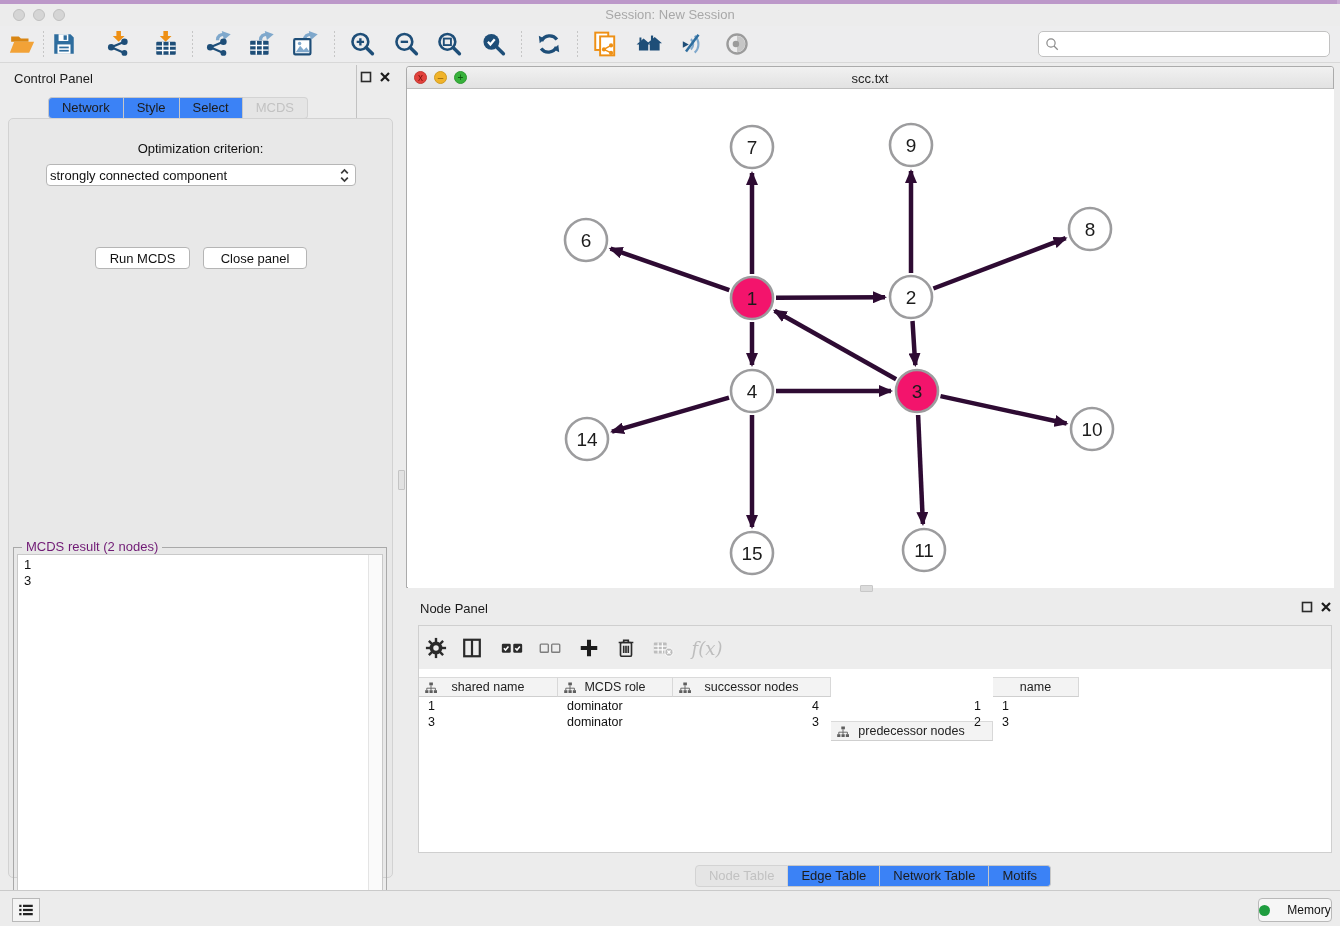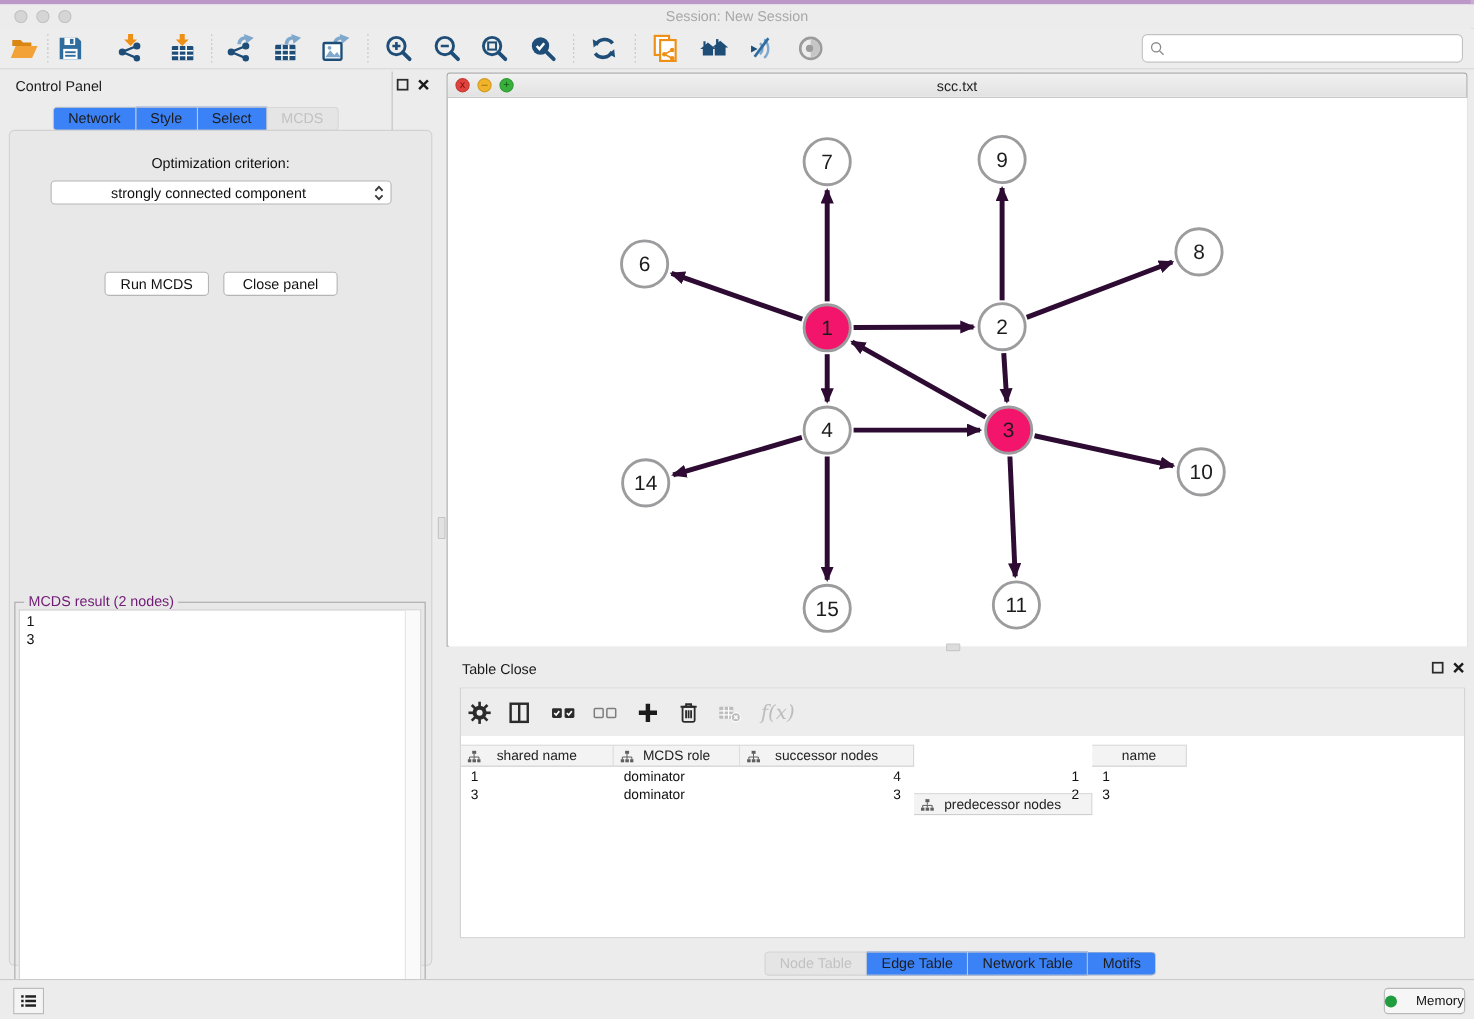--- a/index.html
+++ b/index.html
@@ -32,21 +32,21 @@
 
   .cp-tabs { position:absolute; left:0; top:32px; width:100%; display:flex; justify-content:center; }
   .seg-tab { height:22px; line-height:20px; padding:0 13px; font-size:13px; color:#1C1C1C; background:#3b82f6; border:1px solid #C7C7C7; border-left:none; text-align:center; }
   .seg-tab:first-child { border-left:1px solid #C7C7C7; border-radius:4px 0 0 4px; }
   .seg-tab:last-child { border-radius:0 4px 4px 0; }
   .seg-tab.active { background:#E5E5E5; color:#C2C2C2; border-color:#D3D3D3; }
 
   .cp-content { position:absolute; left:8px; top:53px; width:385px; height:760px; background:#E8E8E8; border:1px solid #D2D2D2; border-radius:5px; }
   .opt-label { position:absolute; left:0; top:22px; width:100%; text-align:center; font-size:13px; color:#101010; }
   .dropdown { position:absolute; left:37px; top:45px; width:310px; height:22px; background:#fff; border:1px solid #B6B6B6; border-radius:4px; display:flex; align-items:center; }
-  .dropdown .val { flex:1; font-size:13px; color:#111; padding-left:18px;margin-left:36px; }
+  .dropdown .val { flex:1; font-size:13px; color:#111; padding-left:3px; }
   .dropdown svg { width:11px; height:17px; margin-right:5px; }
   .cp-btn { position:absolute; top:128px; height:22px; background:#FFFFFF; border:1px solid #B5B5B5; border-radius:4px; font-size:13px; color:#111; font-family:"Liberation Sans",sans-serif; }
 
   .result-box { position:absolute; left:4px; top:428px; width:374px; height:375px; border:1px solid #A9A9A9; }
   .result-title { position:absolute; left:8px; top:-9px; background:#E8E8E8; padding:0 4px; font-size:13px; color:#701a75; }
   .result-area { position:absolute; left:3px; top:6px; right:3px; bottom:3px; background:#fff; border:1px solid #C9C9C9; }
   .result-lines { position:absolute; left:6px; top:2px; font-size:13px; color:#111; line-height:16px; white-space:pre; }
   .result-scroll { position:absolute; right:0; top:0; width:14px; height:100%; background:#FAFAFA; border-left:1px solid #E4E4E4; }
 
   
@@ -377,21 +377,21 @@
             <circle cx="516" cy="461" r="21" fill="#FFFFFF" stroke="#9C9C9E" stroke-width="2.6"></circle>
             <text x="516" y="461" text-anchor="middle" dy="0.35em" font-family="Liberation Sans, sans-serif" font-size="19" fill="#1C1C1C">11</text>
           </g>
         </svg>
     </div>
   </div>
 
   <div class="h-grip"></div>
 
   <div class="table-panel">
-    <div class="panel-title" style="position:absolute; left:14px; top:6px;">Table Close</div>
+    <div class="panel-title" style="position:absolute; left:14px; top:6px;">Node Panel</div>
     <button class="win-mini" style="position:absolute; left:893px; top:4px;">
         <svg viewBox="0 0 12 12">
           <rect x="1.5" y="1.5" width="9" height="9" fill="none" stroke="#2B2B2B" stroke-width="1.6"></rect>
         </svg>
       </button>
     <button class="win-mini" style="position:absolute; left:912px; top:4px;">
         <svg viewBox="0 0 12 12">
           <path d="M2 2l8 8M10 2l-8 8" stroke="#1B1B1B" stroke-width="2.2"></path>
         </svg>
       </button>

